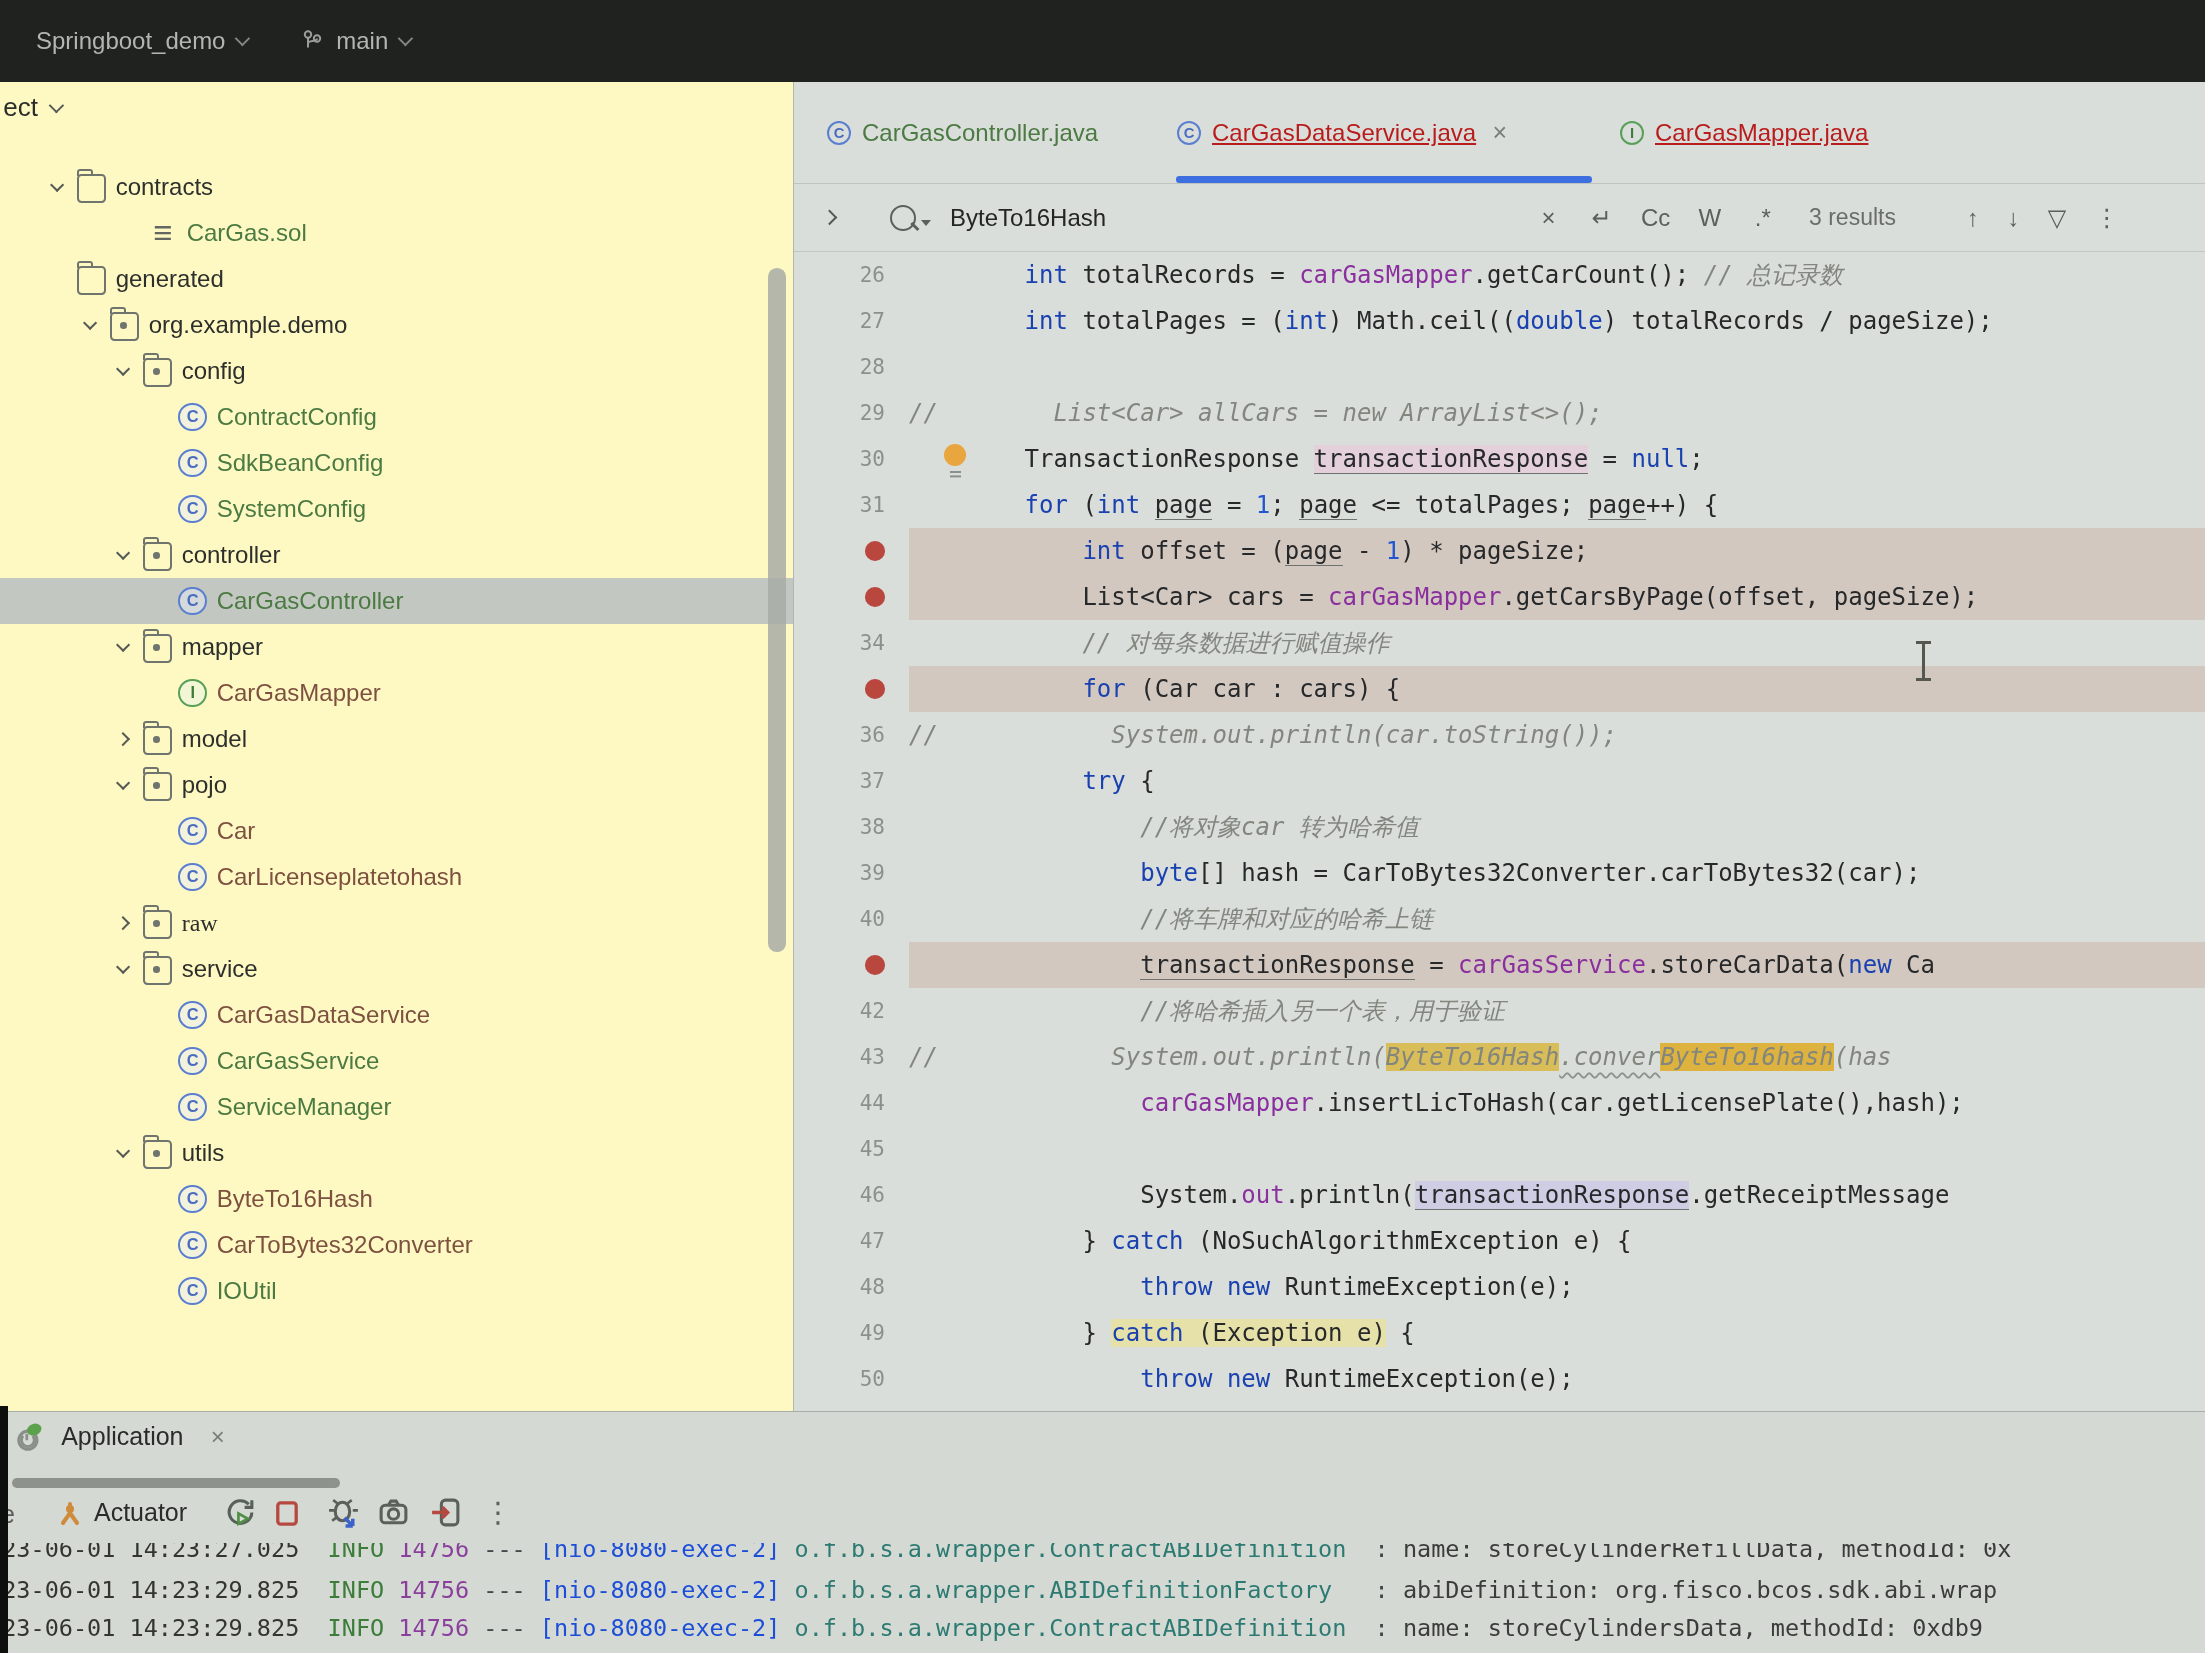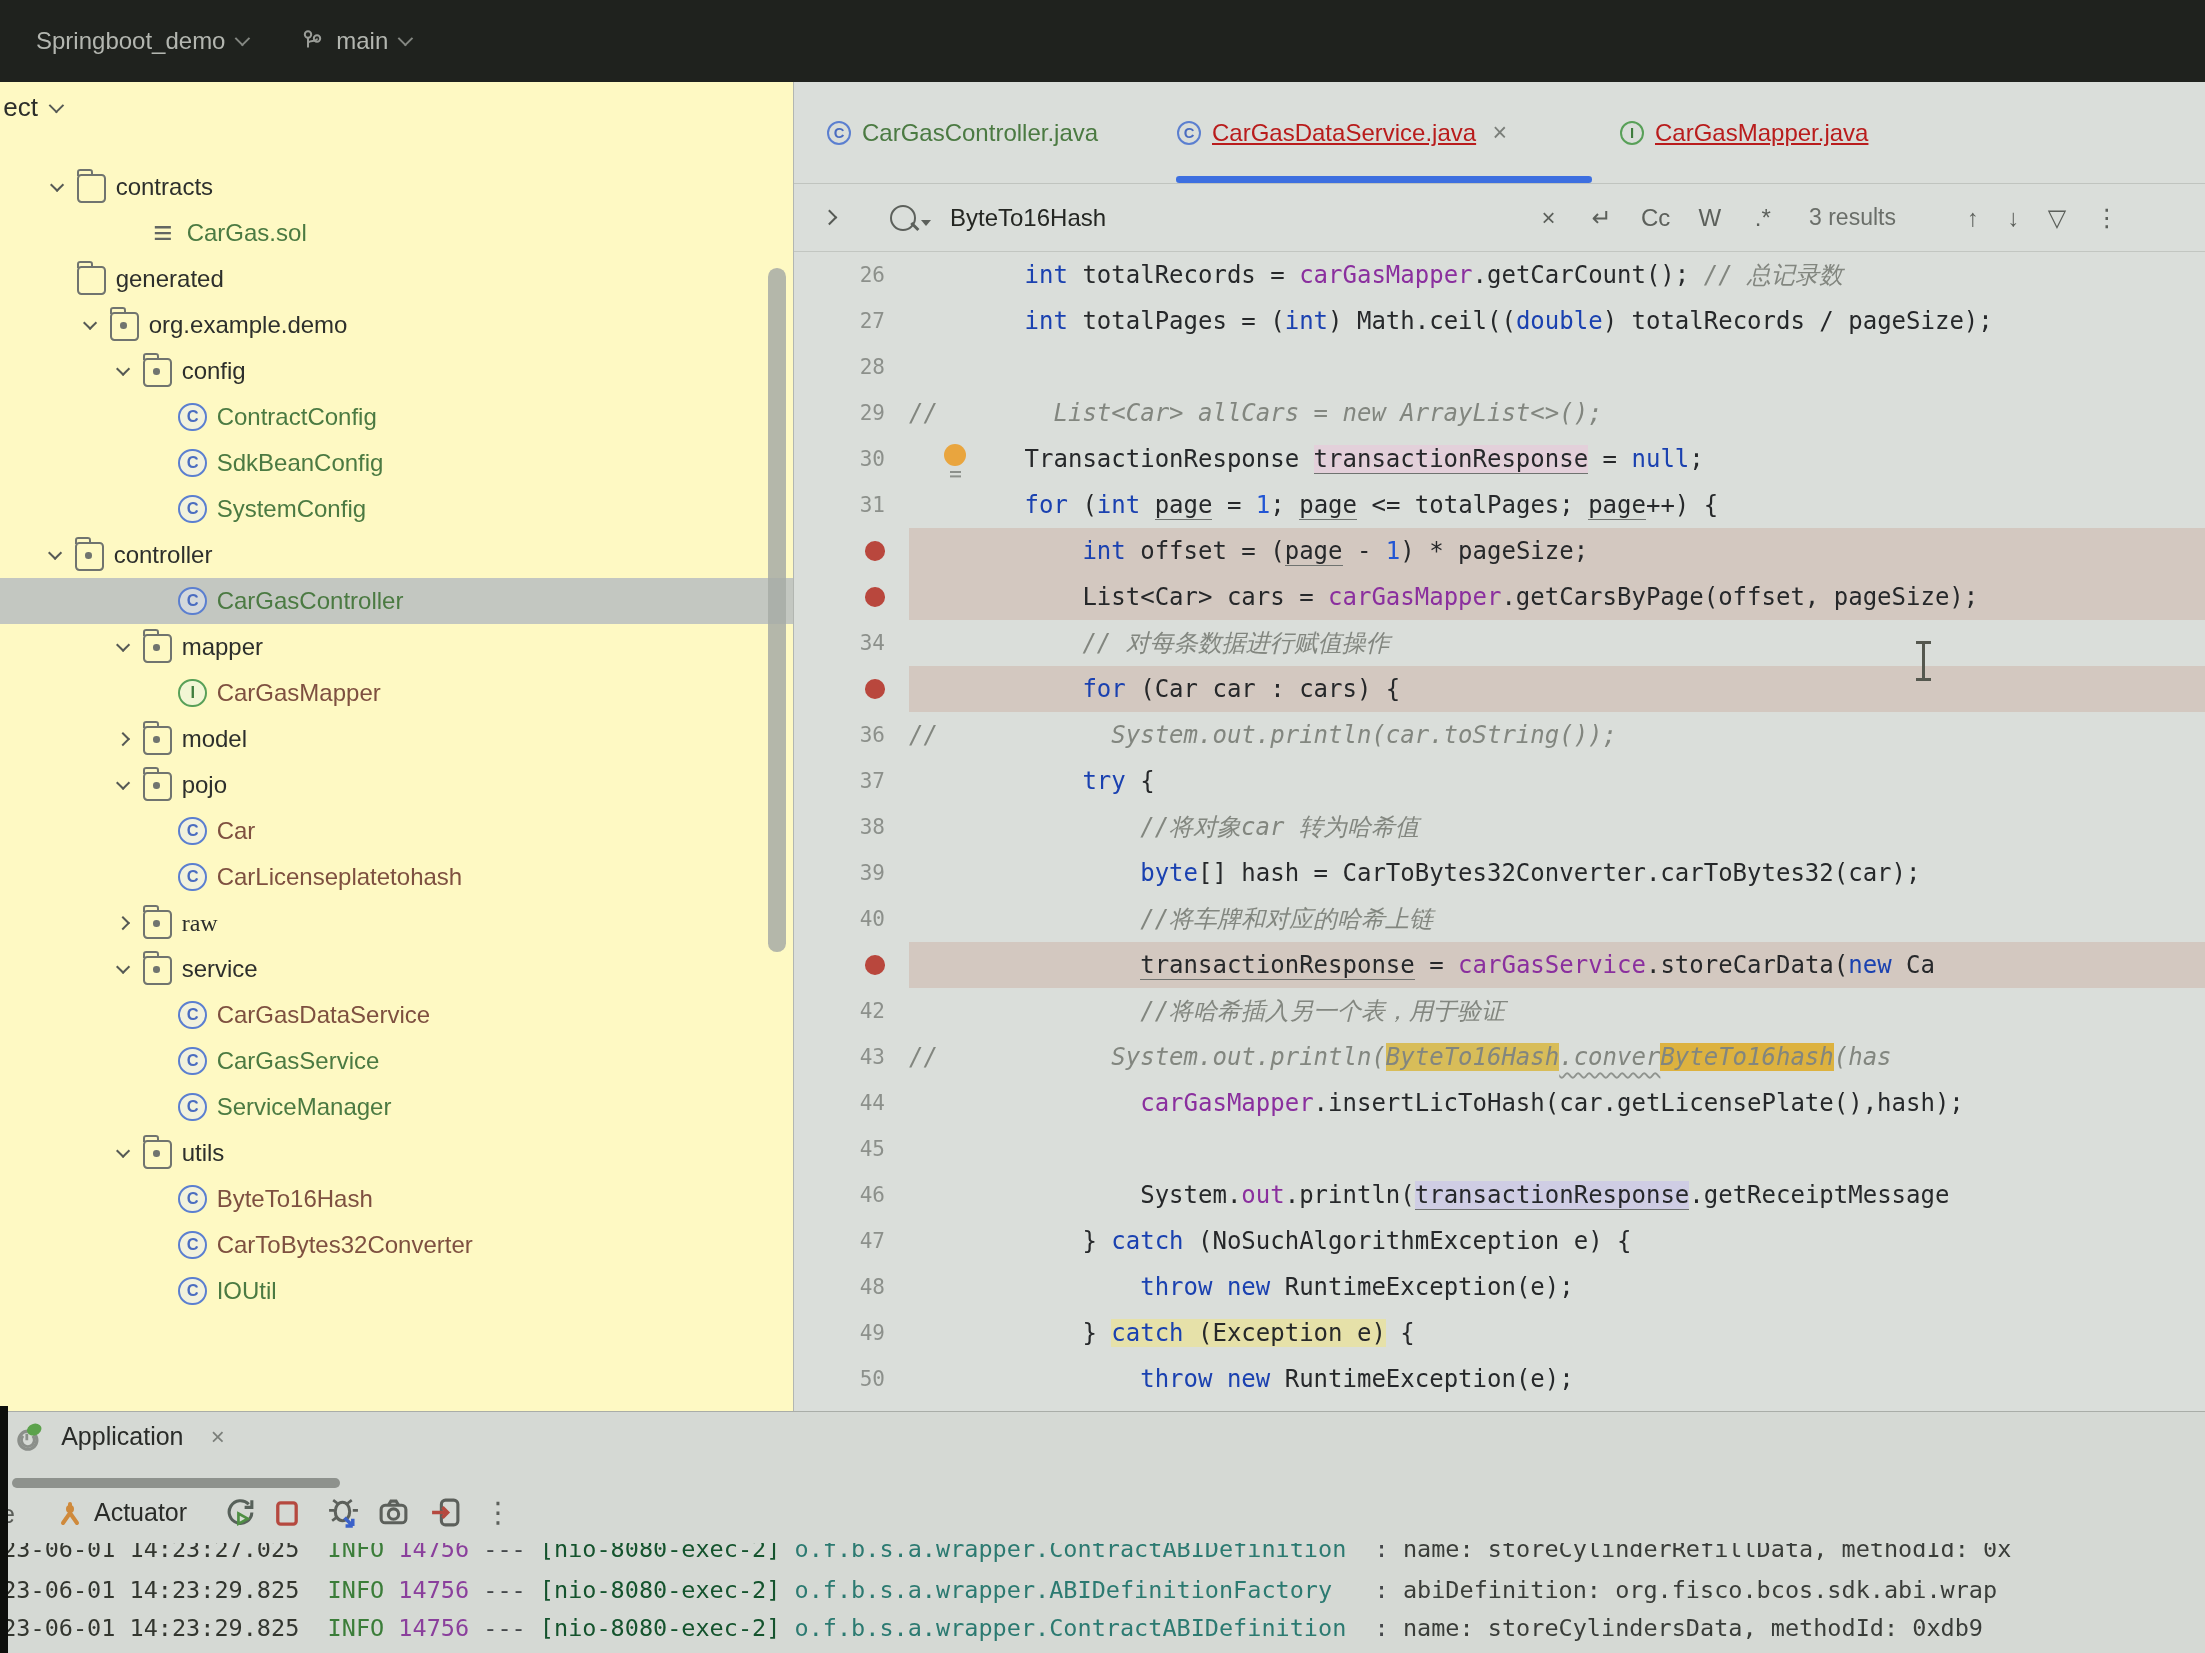--- a/index.html
+++ b/index.html
@@ -93,21 +93,21 @@
   .runtab .close{color:#7b7f7a;font-size:24px;margin-left:13px;}
   .graybar{position:absolute;left:12px;top:66px;width:328px;height:9.8px;background:#8e928d;border-radius:4.9px;}
   .edgefrag{position:absolute;left:1.1px;top:88px;font-size:25px;color:#5a5d58;}
   .actlabel{position:absolute;left:94px;top:86px;font-size:25px;color:#2a2c29;}
   .rb-ic{position:absolute;top:83px;width:34px;height:34px;display:flex;align-items:center;justify-content:center;}
   .kebab{font-size:28.4px;color:#5c605b;letter-spacing:0;}
   #console{position:absolute;left:0;top:131px;width:100%;height:112px;overflow:hidden;
     font-family:"DejaVu Sans Mono",monospace;font-size:23.5px;}
   .cline{position:absolute;left:2.2px;white-space:pre;height:34px;line-height:34px;}
   .k-t{color:#33362f;} .k-i{color:#3b7d39;} .k-pid{color:#8a3f9c;} .k-d{color:#45484b;}
-  .k-th{color:#14532d;} .k-lg{color:#2c7a71;} .k-m{color:#3a3d39;}
+  .k-th{color:#1d4ed8;} .k-lg{color:#2c7a71;} .k-m{color:#3a3d39;}
   .bezel{position:absolute;left:0;top:1406px;width:7.7px;height:248px;background:#0d0f0c;}
 </style>
 </head>
 <body>
 
 <div id="screen">
 
   <div class="titlebar">
     <div class="tb-item" style="margin-left:36px">
       <span>Springboot_demo</span>
@@ -163,21 +163,21 @@
         <div class="trow" style="padding-left: 153px;">
           <span class="chv dark none"></span>
           <span class="ic class">C</span>
           <span class="tlabel green">SdkBeanConfig</span>
         </div>
         <div class="trow" style="padding-left: 153px;">
           <span class="chv dark none"></span>
           <span class="ic class">C</span>
           <span class="tlabel green">SystemConfig</span>
         </div>
-        <div class="trow" style="padding-left: 50px;">
+        <div class="trow" style="padding-left: 118px;">
           <span class="chv dark open"></span>
           <span class="ic package"></span>
           <span class="tlabel def">controller</span>
         </div>
         <div class="trow sel" style="padding-left: 153px;">
           <span class="chv dark none"></span>
           <span class="ic class">C</span>
           <span class="tlabel green">CarGasController</span>
         </div>
         <div class="trow" style="padding-left: 118px;">

